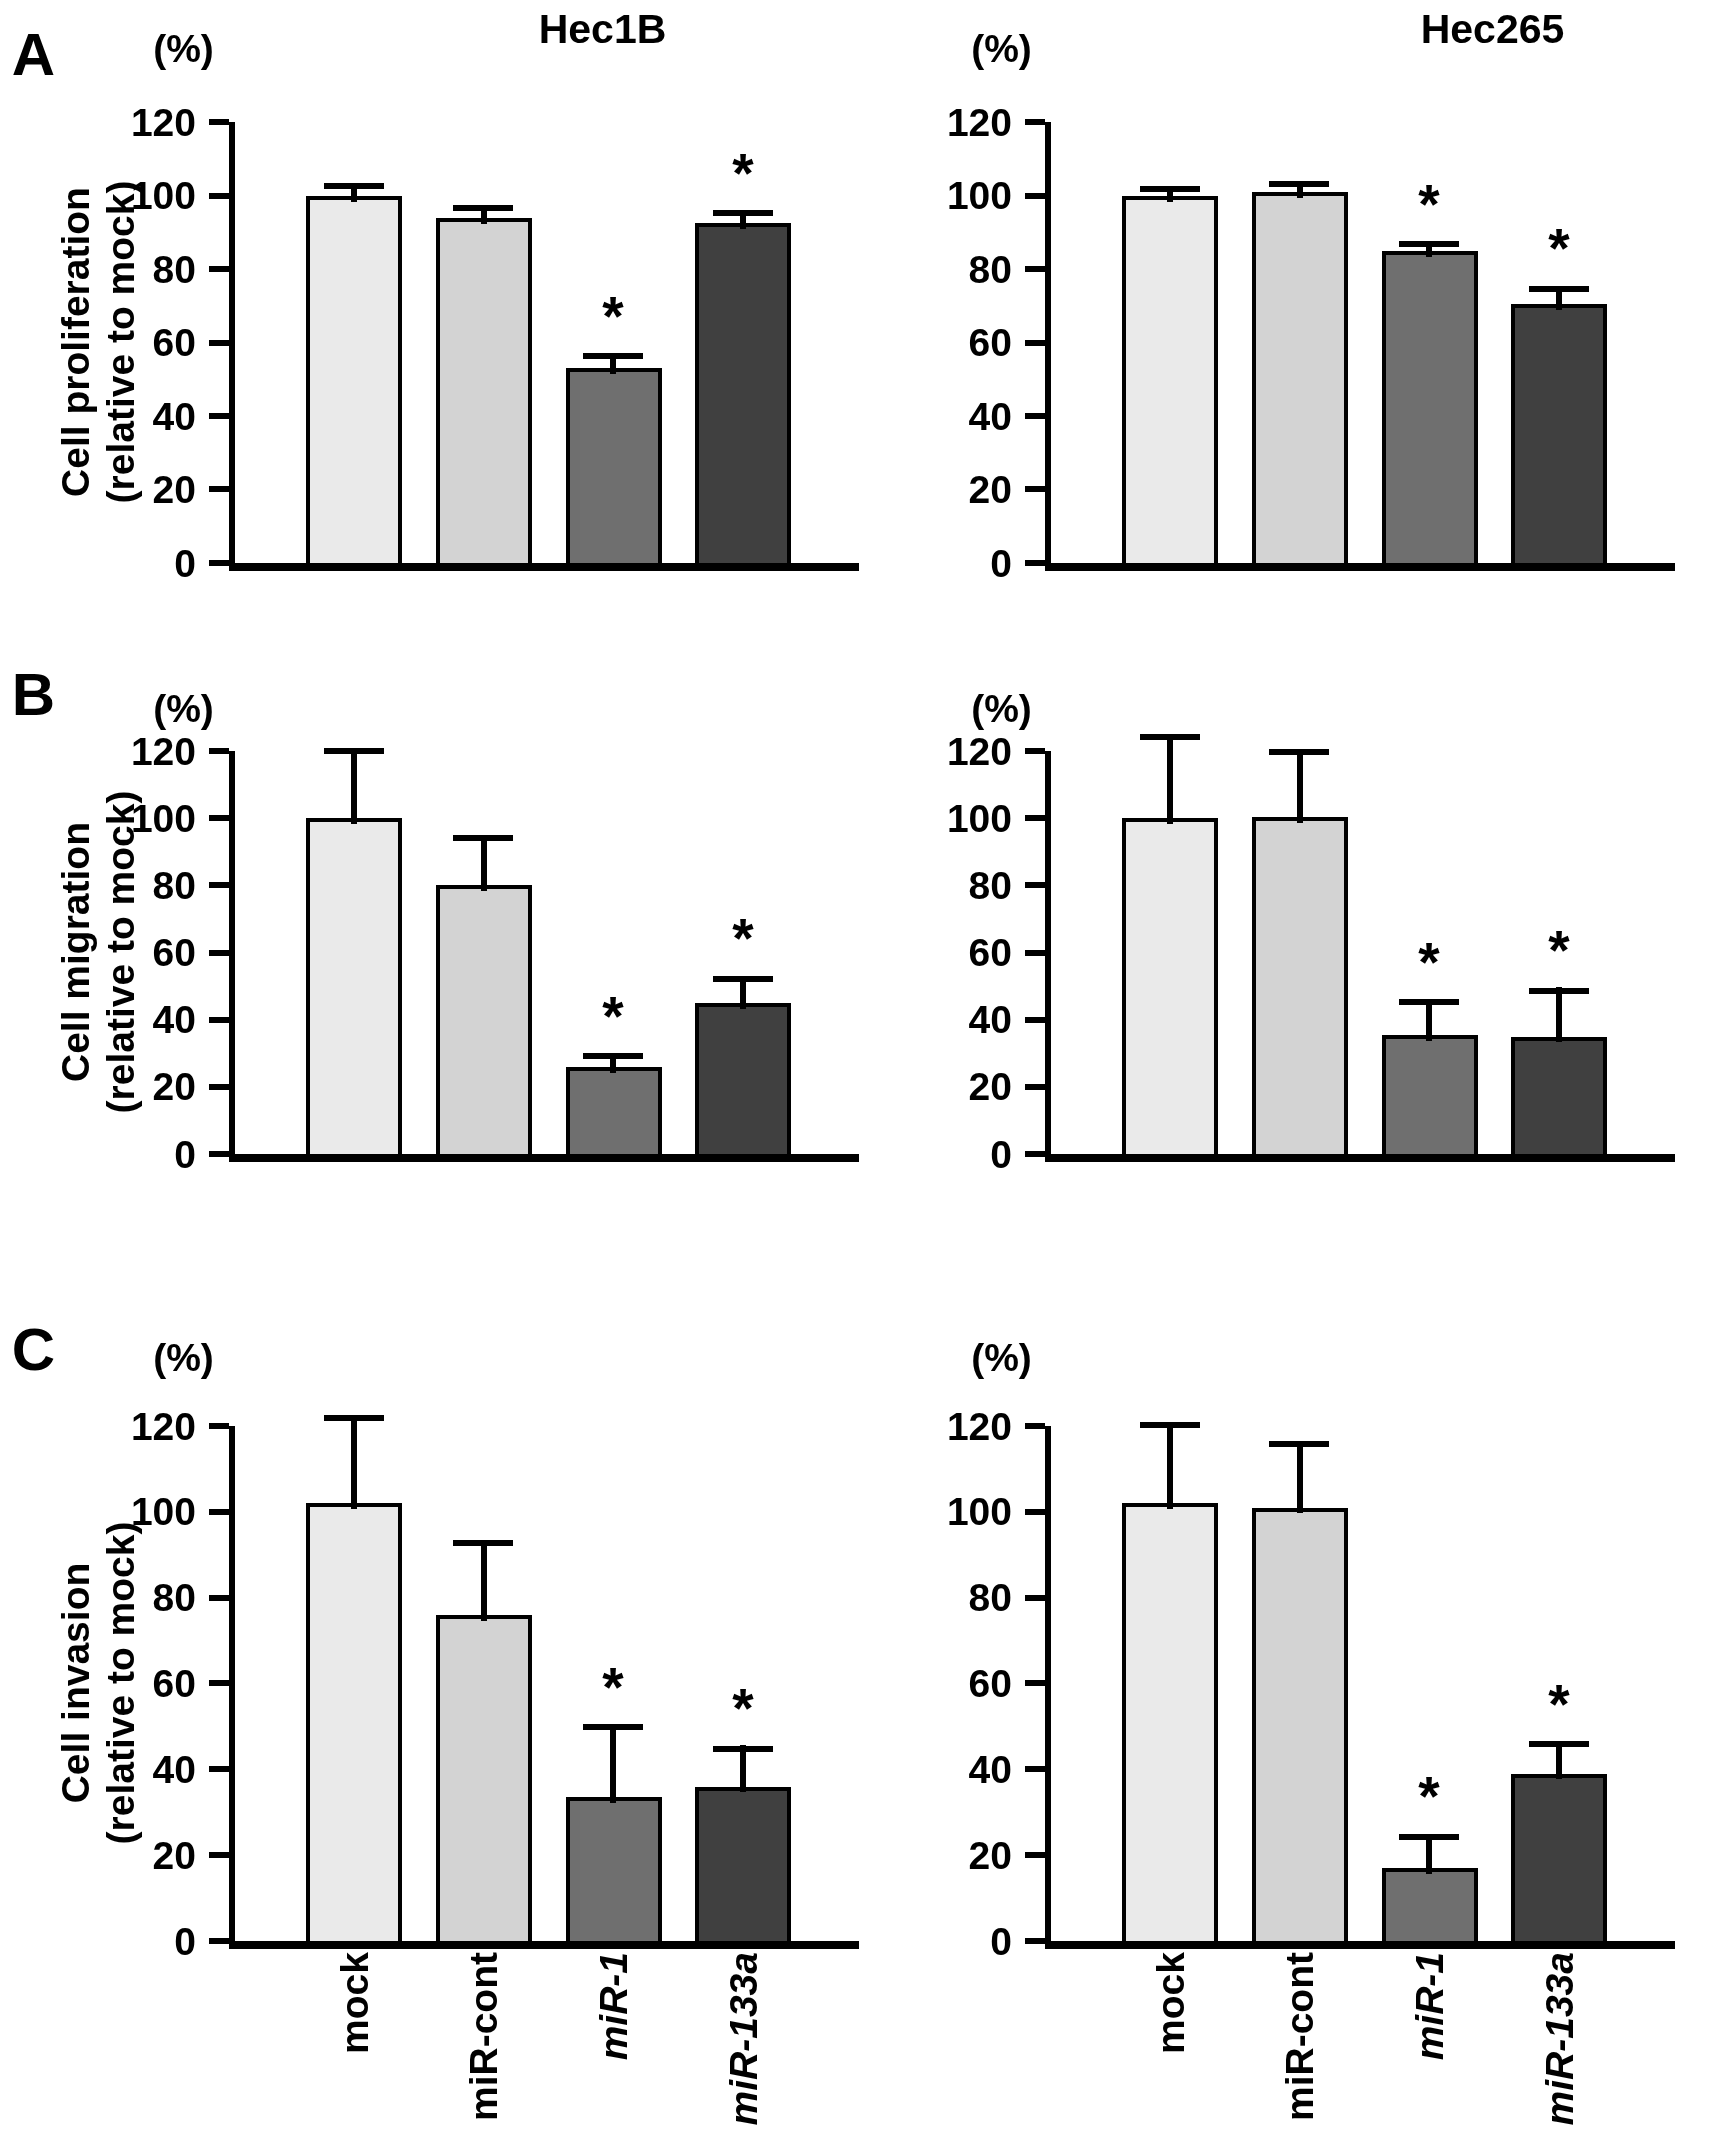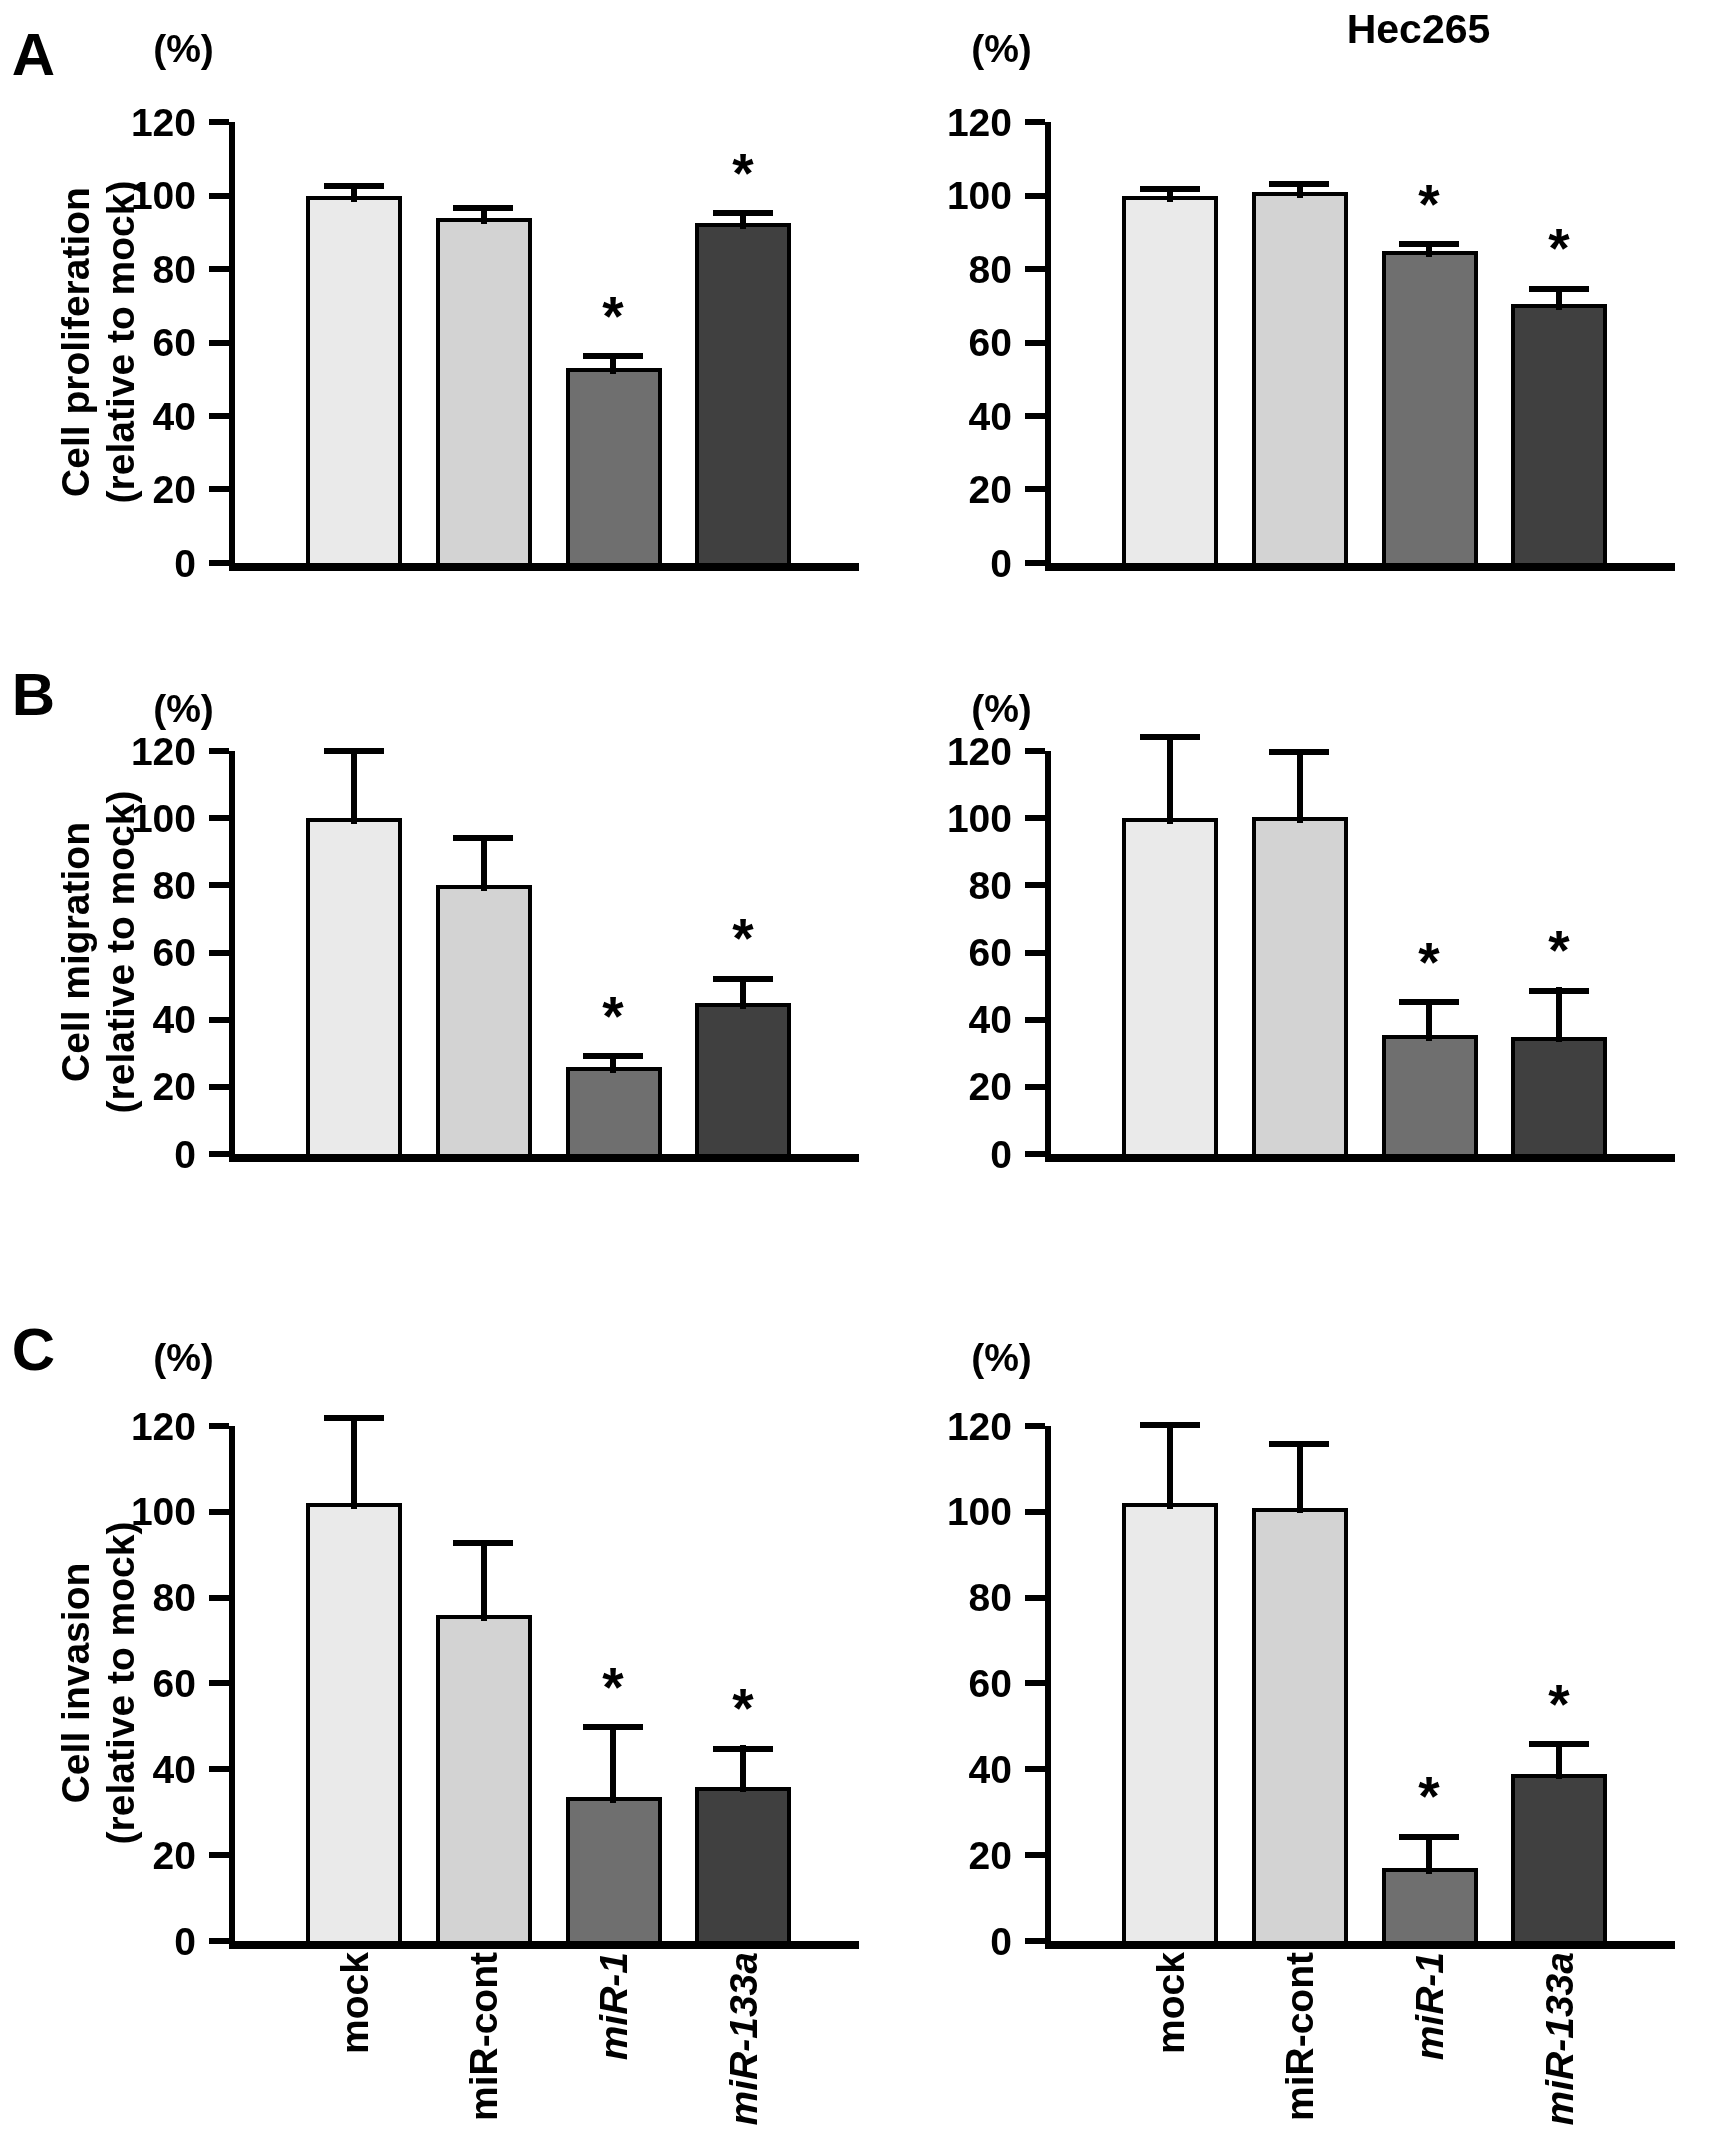--- a/index.html
+++ b/index.html
@@ -32,21 +32,22 @@
 </style>
 </head>
 <body>
 
 <div class="page">
 
   <div class="panel-letter" style="left:11.7px; top:25px;">A</div>
   <div class="panel-letter" style="left:11.7px; top:665px;">B</div>
   <div class="panel-letter" style="left:11.7px; top:1320px;">C</div>
 
-  <div class="col-title" style="left:1243px;">Hec265</div>
+  <div class="col-title" style="left:427px;">Hec1B</div>
+  <div class="col-title" style="left:1317px;">Hec265</div>
 
   <div class="unit-label" style="left:130px; top:27px;">(%)</div>
   <div class="unit-label" style="left:948px; top:27px;">(%)</div>
   <div class="unit-label" style="left:130px; top:687px;">(%)</div>
   <div class="unit-label" style="left:948px; top:687px;">(%)</div>
   <div class="unit-label" style="left:130px; top:1336px;">(%)</div>
   <div class="unit-label" style="left:948px; top:1336px;">(%)</div>
 
   <div class="row-label" style="top:297px;">
     <div>Cell proliferation</div>

